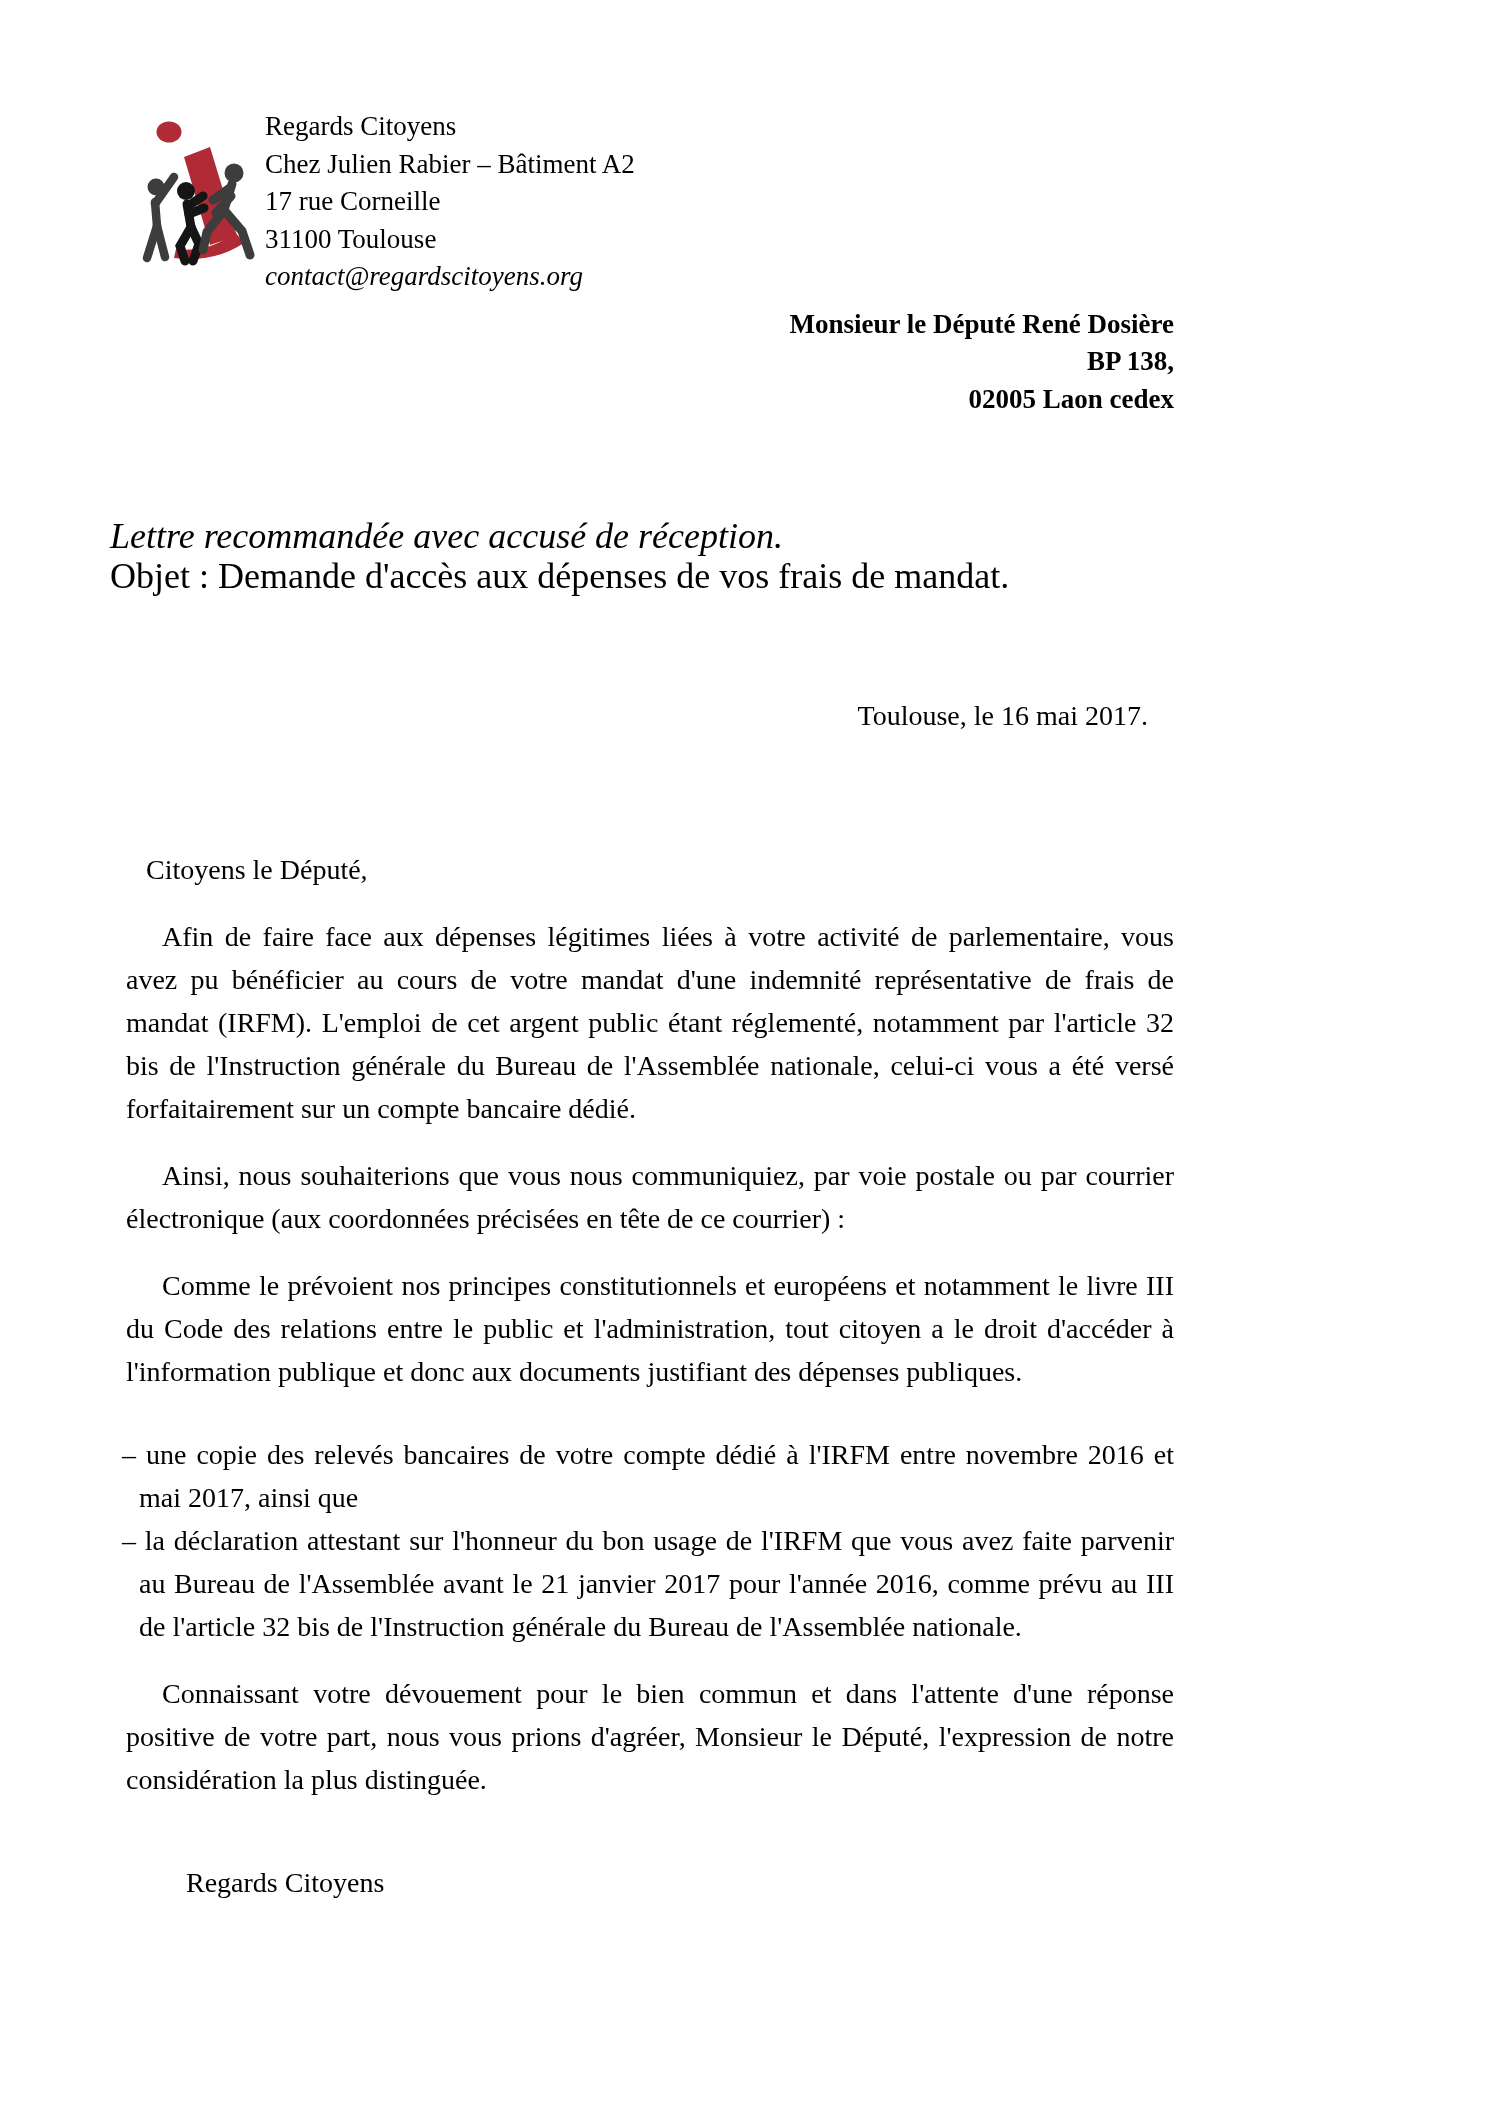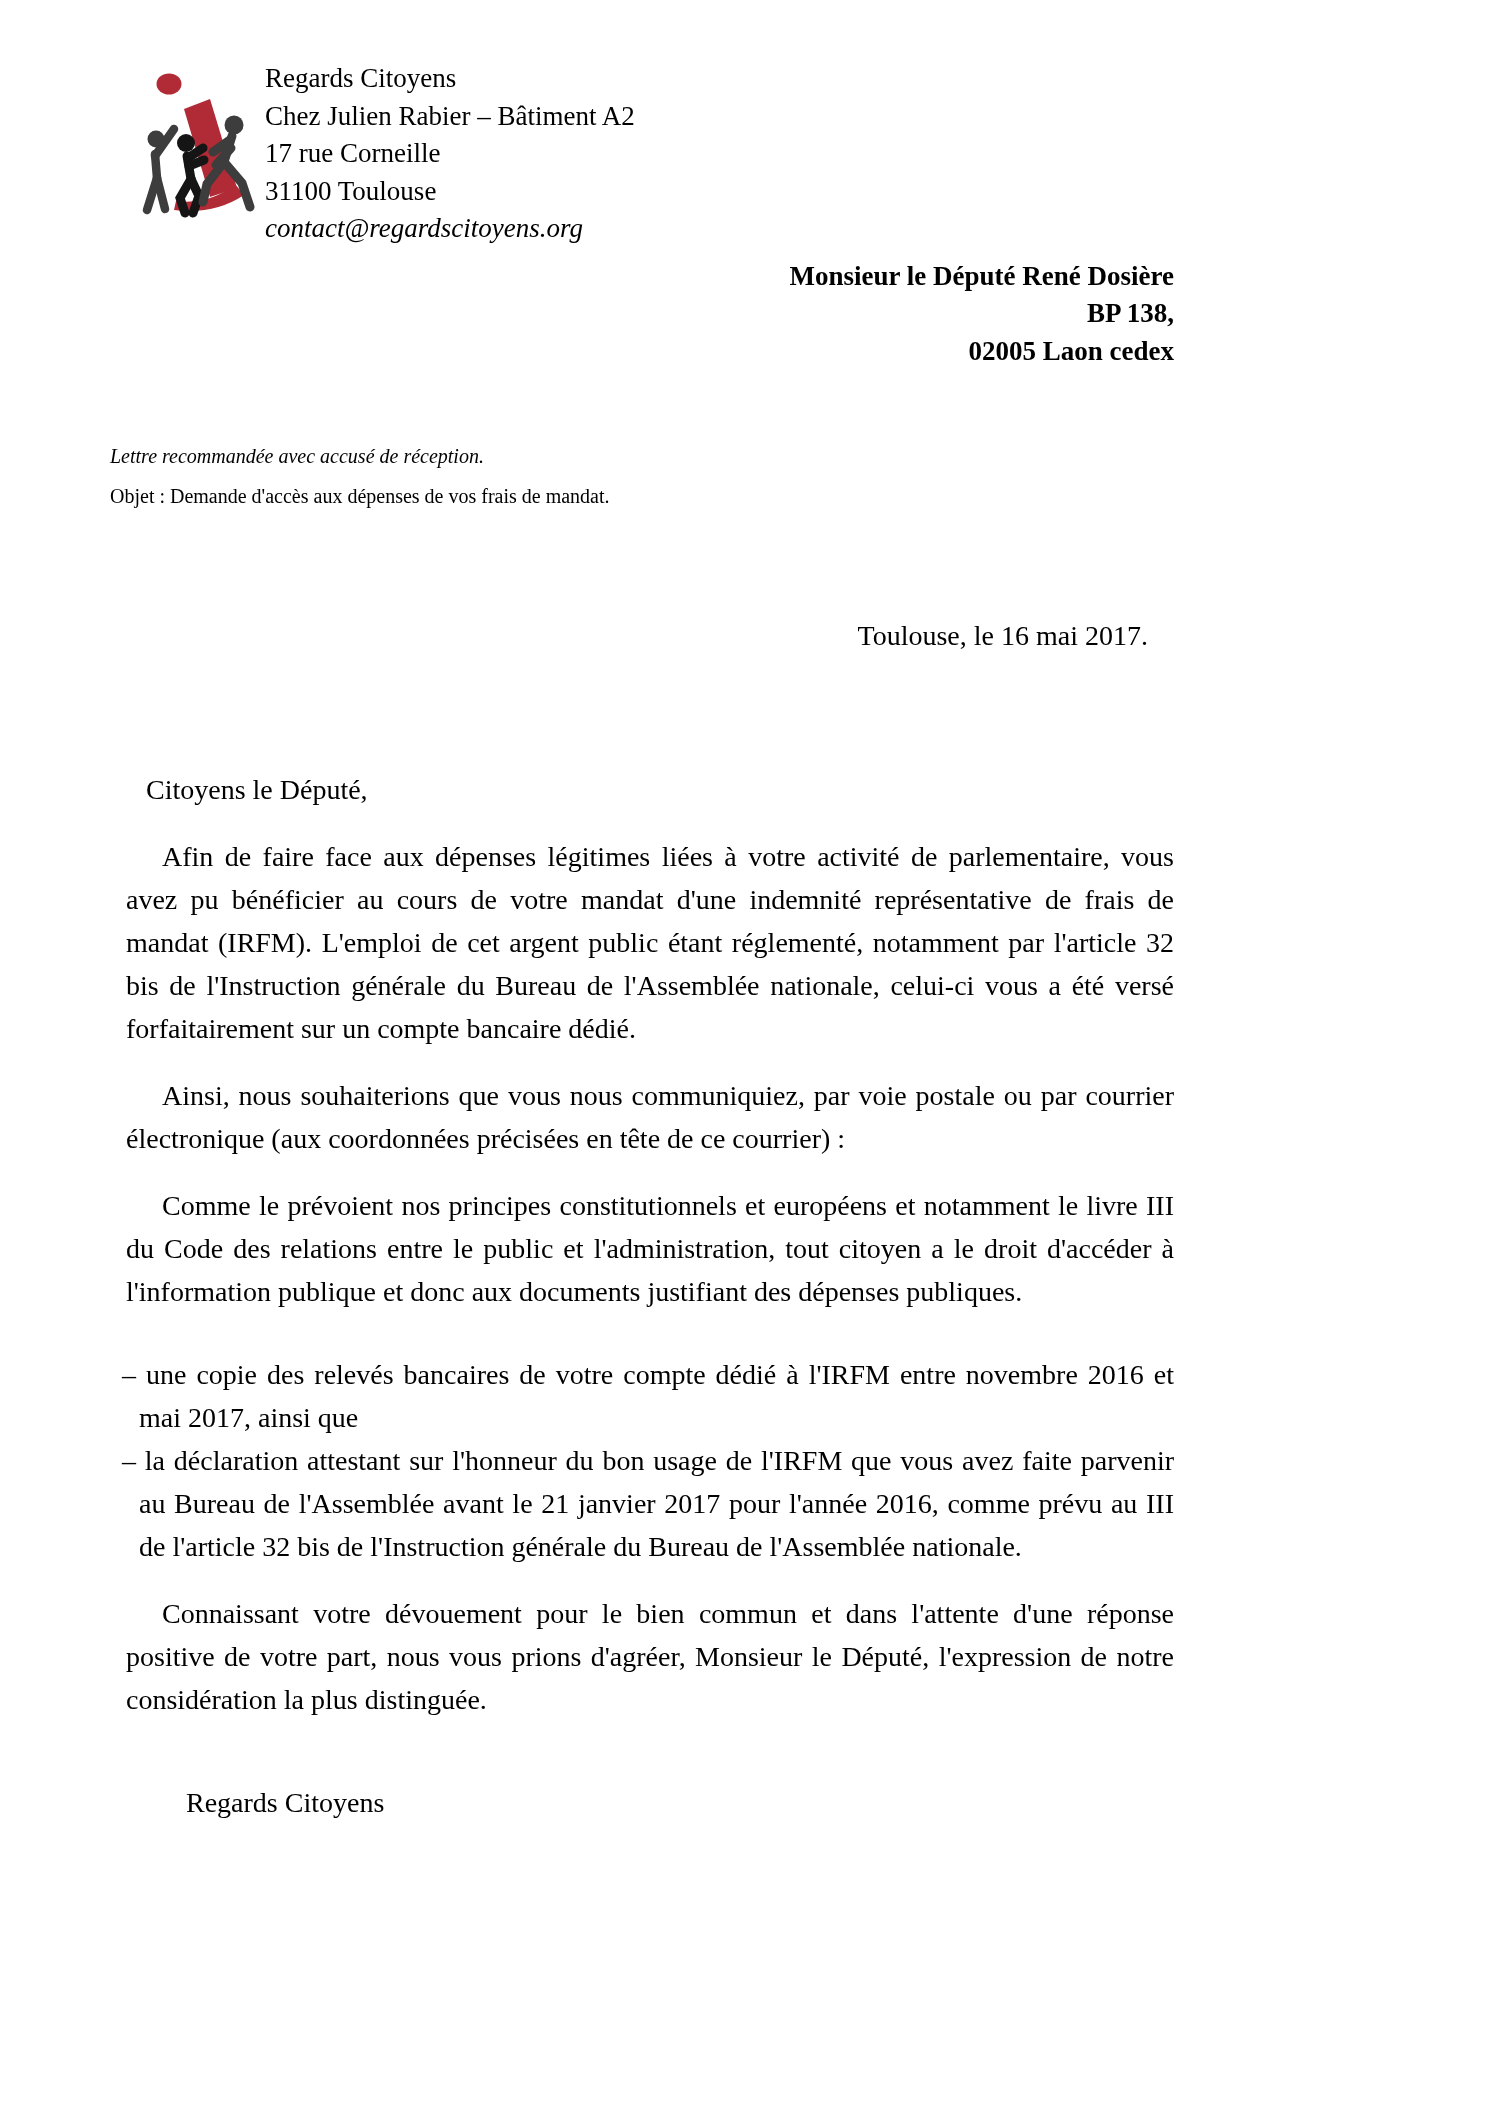--- a/index.html
+++ b/index.html
@@ -11,21 +11,21 @@
     width: 1488px;
     height: 2105px;
     overflow: hidden;
     color: #000000;
     font-family: "Liberation Serif", "DejaVu Serif", serif;
   }
   .page {
     box-sizing: border-box;
     width: 1284px;
     height: 2105px;
-    padding: 60px 110px 0 110px;
+    padding: 108px 110px 0 110px;
     background: #ffffff;
   }
   
   .header {
     display: flex;
     align-items: flex-start;
   }
   .logo {
     flex: none;
     margin-left: 30px;
@@ -43,22 +43,22 @@
     margin-top: 10px;
     margin-left: 444px;
     font-weight: bold;
     font-size: 27px;
     line-height: 37.5px;
     white-space: nowrap;
     text-align: right;
   }
   
   .ref-block {
-    margin-top: 66px;
-    font-size: 20px;
+    margin-top: 98px;
+    font-size: 36px;
     line-height: 40px;
   }
   .registered { font-style: italic; }
   
   .date-line {
     margin-top: 100px;
     text-align: right;
     padding-right: 26px;
     font-size: 28px;
     line-height: 40px;

